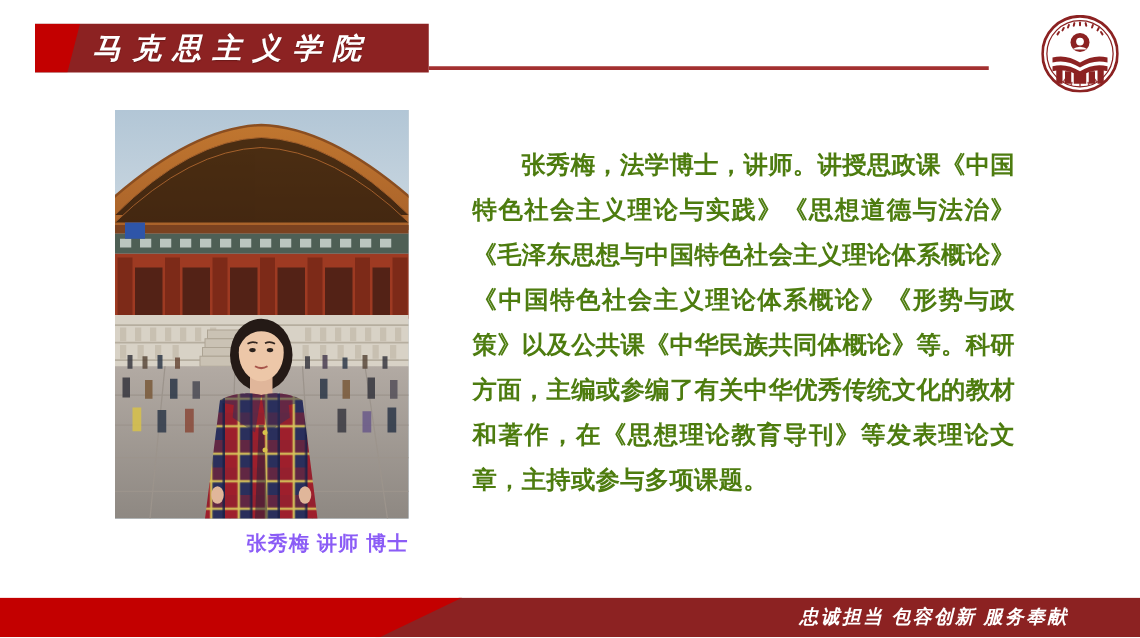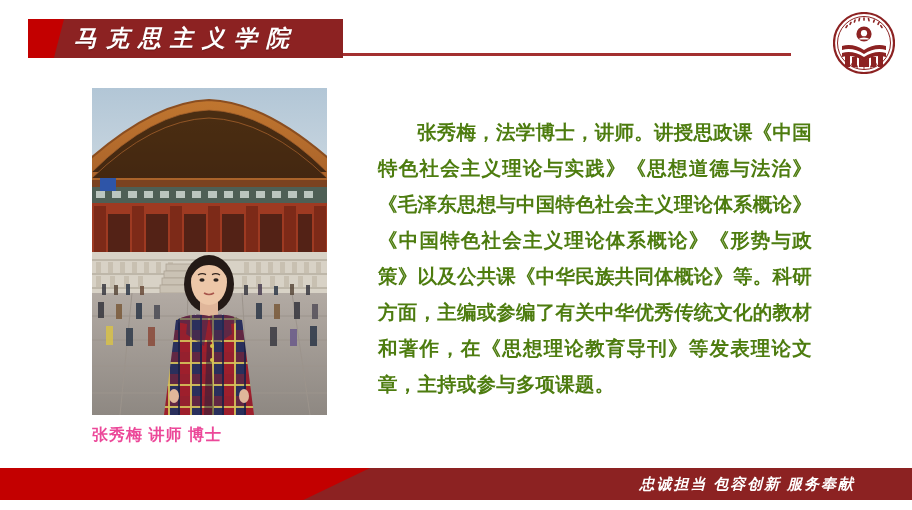--- a/index.html
+++ b/index.html
@@ -92,24 +92,24 @@
     overflow: hidden;
     background: #b9c6cf;
   }
   .photo-svg { display: block; width: 235px; height: 327px; }
 
   .photo-caption {
     position: absolute;
     left: 92px;
     top: 425px;
     width: 235px;
-    text-align: left;
+    text-align: right;
     font-size: 16px;
     font-weight: 700;
-    color: #ec4899;
+    color: #8b5cf6;
     letter-spacing: 1px;
     font-family: "Liberation Sans", "DejaVu Sans", sans-serif;
   }
 
   
   .bio {
     position: absolute;
     left: 378px;
     top: 114px;
     width: 434px;
@@ -120,21 +120,21 @@
     text-align: justify;
     text-indent: 39px;
     letter-spacing: 0.2px;
     font-family: "Liberation Sans", "DejaVu Sans", sans-serif;
   }
 
   
   .footer {
     position: absolute;
     left: 0;
-    bottom: 10px;
+    bottom: 0;
     width: 883px;
     height: 32px;
   }
   .footer-left {
     position: absolute;
     left: 0;
     top: 0;
     width: 370px;
     height: 32px;
     background: #c30000;

